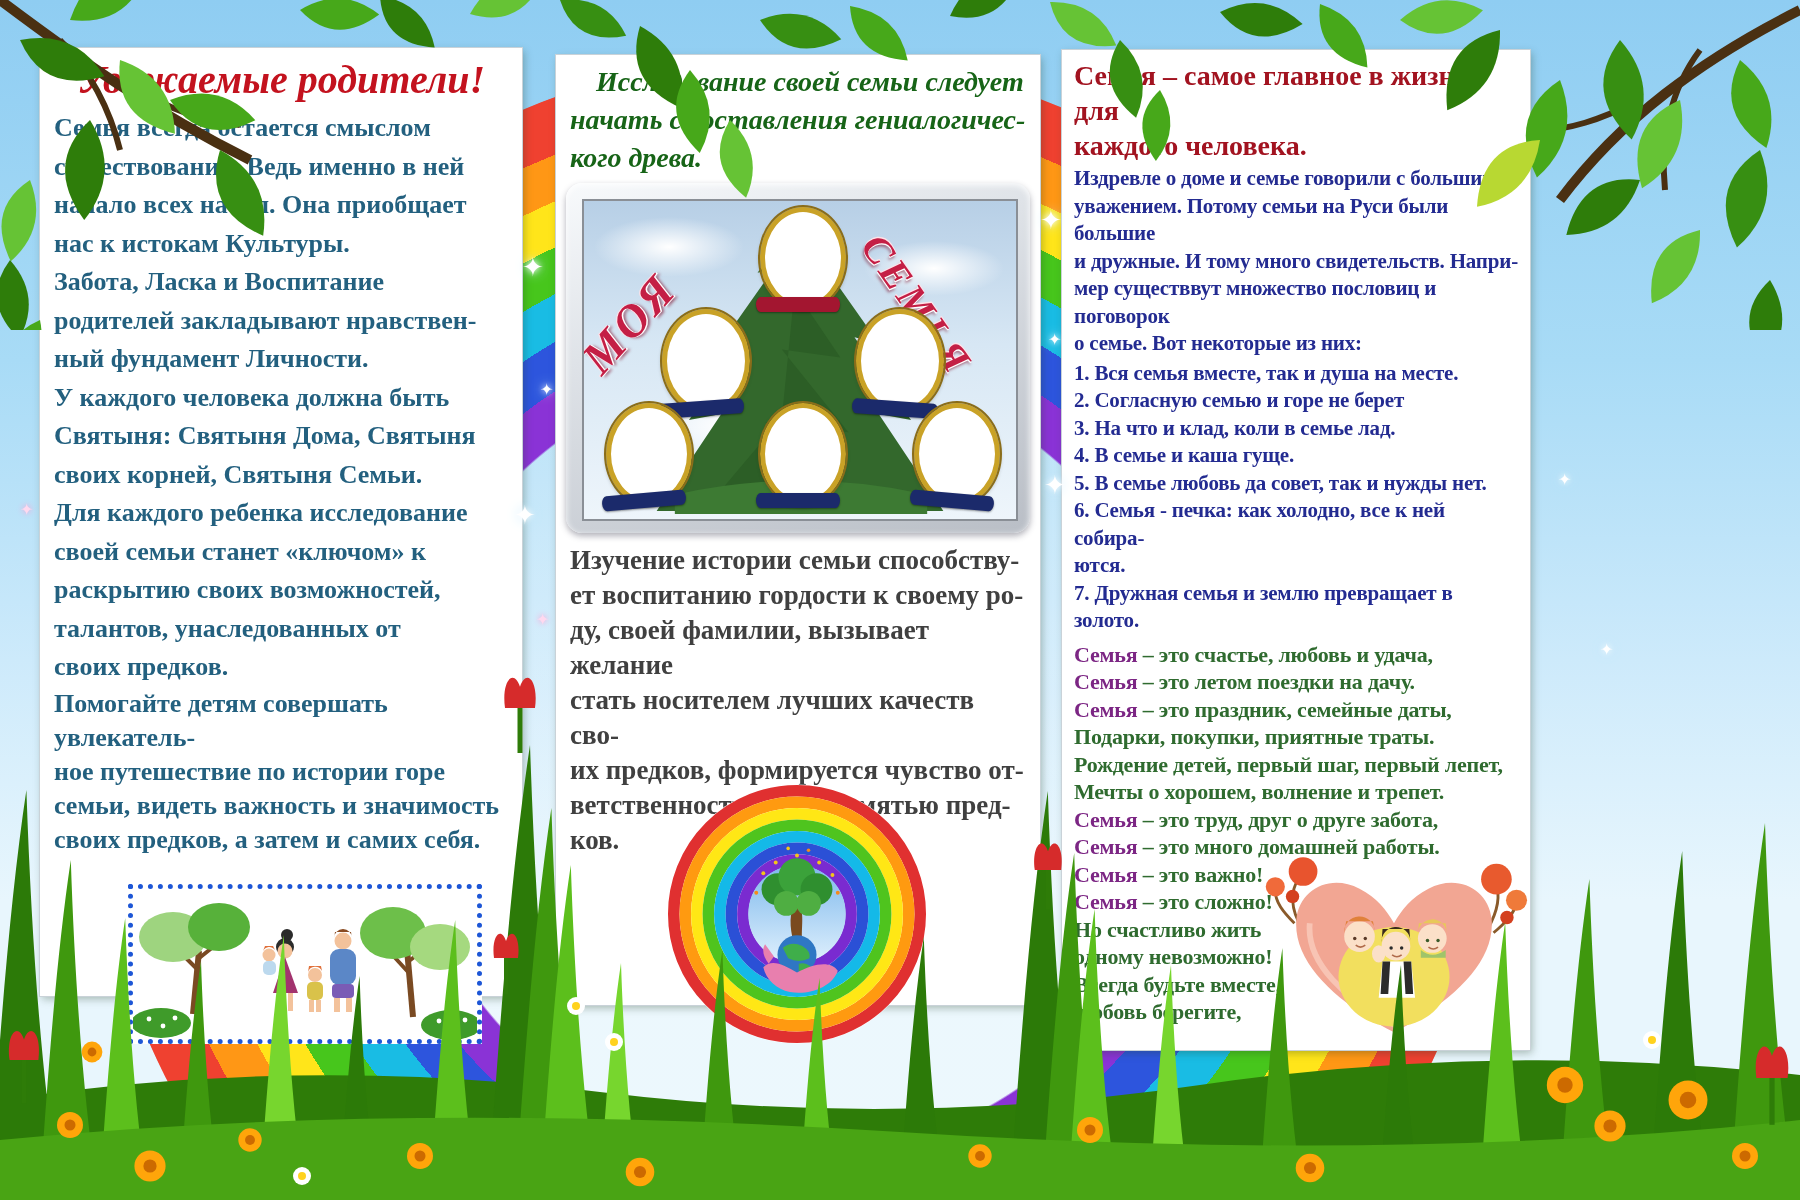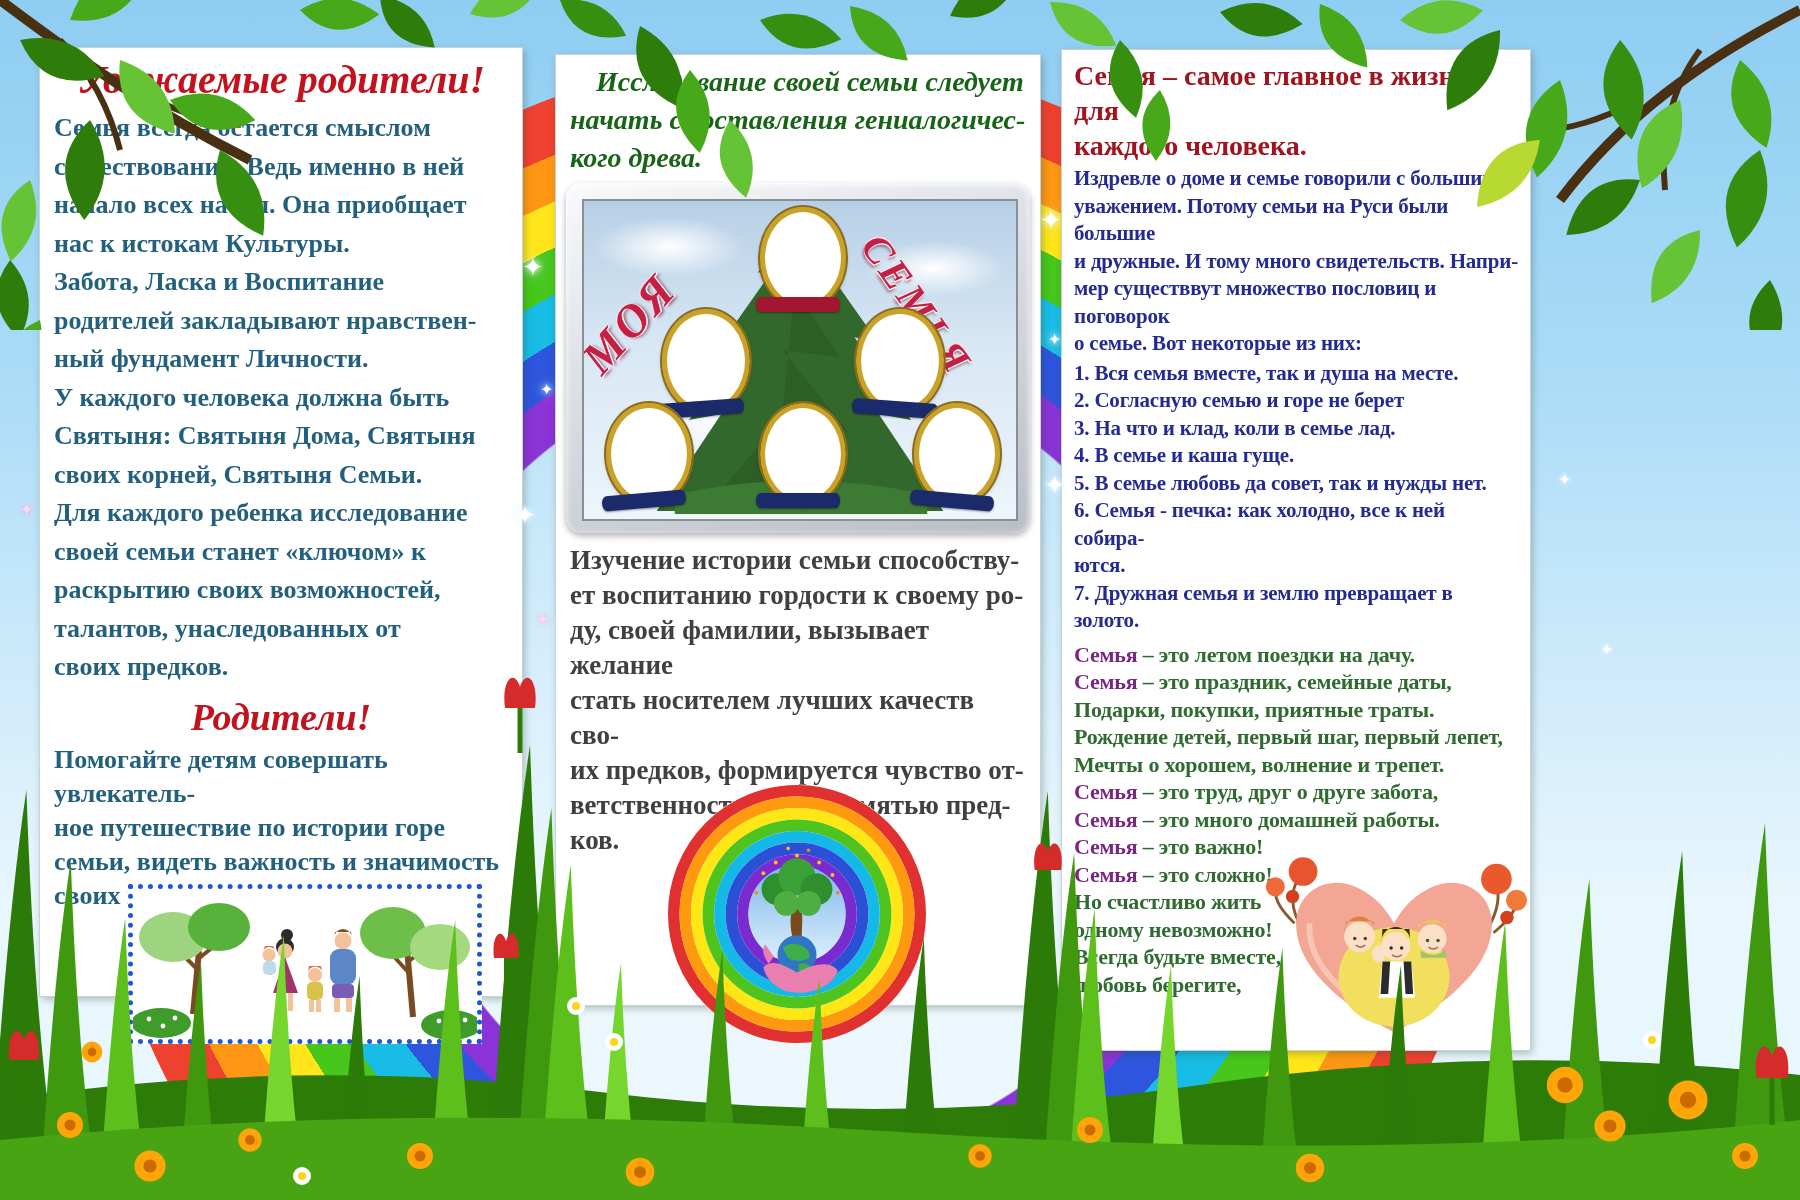--- a/index.html
+++ b/index.html
@@ -96,21 +96,20 @@
 родителей закладывают нравствен-
 ный фундамент Личности.
 У каждого человека должна быть
 Святыня: Святыня Дома, Святыня
 своих корней, Святыня Семьи.
 Для каждого ребенка исследование
 своей семьи станет «ключом» к
 раскрытию своих возможностей,
 талантов, унаследованных от
 своих предков.</div>
-    <div class="lp-title2">Родители!</div>
     <div class="lp-para2 pre">Помогайте детям совершать увлекатель-
 ное путешествие по истории горе
 семьи, видеть важность и значимость
 своих предков, а затем и самих себя.</div>
     <div class="family-box">
       <svg viewBox="0 0 340 150">
         <g>
           <path d="M58,125 L64,62" stroke="#7a4a22" stroke-width="6" fill="none"></path>
           <path d="M62,80 L40,58 M63,70 L88,50" stroke="#7a4a22" stroke-width="4" fill="none"></path>
           <ellipse cx="38" cy="48" rx="34" ry="25" fill="#9ed47f"></ellipse>
@@ -263,20 +262,21 @@
     <div class="rtext rp-proverbs pre">1. Вся семья вместе, так и душа на месте.
 2. Согласную семью и горе не берет
 3. На что и клад, коли в семье лад.
 4. В семье и каша гуще.
 5. В семье любовь да совет, так и нужды нет.
 6. Семья - печка: как холодно, все к ней собира-
 ются.
 7. Дружная семья и землю превращает в золото.</div>
     <div class="poem">
 
+        <div class="poem-line"><span class="pfx">Семья</span><span class="rst"> – это счастье, любовь и удача,</span></div>
 
         <div class="poem-line"><span class="pfx">Семья</span><span class="rst"> – это летом поездки на дачу.</span></div>
 
         <div class="poem-line"><span class="pfx">Семья</span><span class="rst"> – это праздник, семейные даты,</span></div>
 
         <div class="poem-line"><span class="pfx"></span><span class="rst">Подарки, покупки, приятные траты.</span></div>
 
         <div class="poem-line"><span class="pfx"></span><span class="rst">Рождение детей, первый шаг, первый лепет,</span></div>
 
         <div class="poem-line"><span class="pfx"></span><span class="rst">Мечты о хорошем, волнение и трепет.</span></div>

